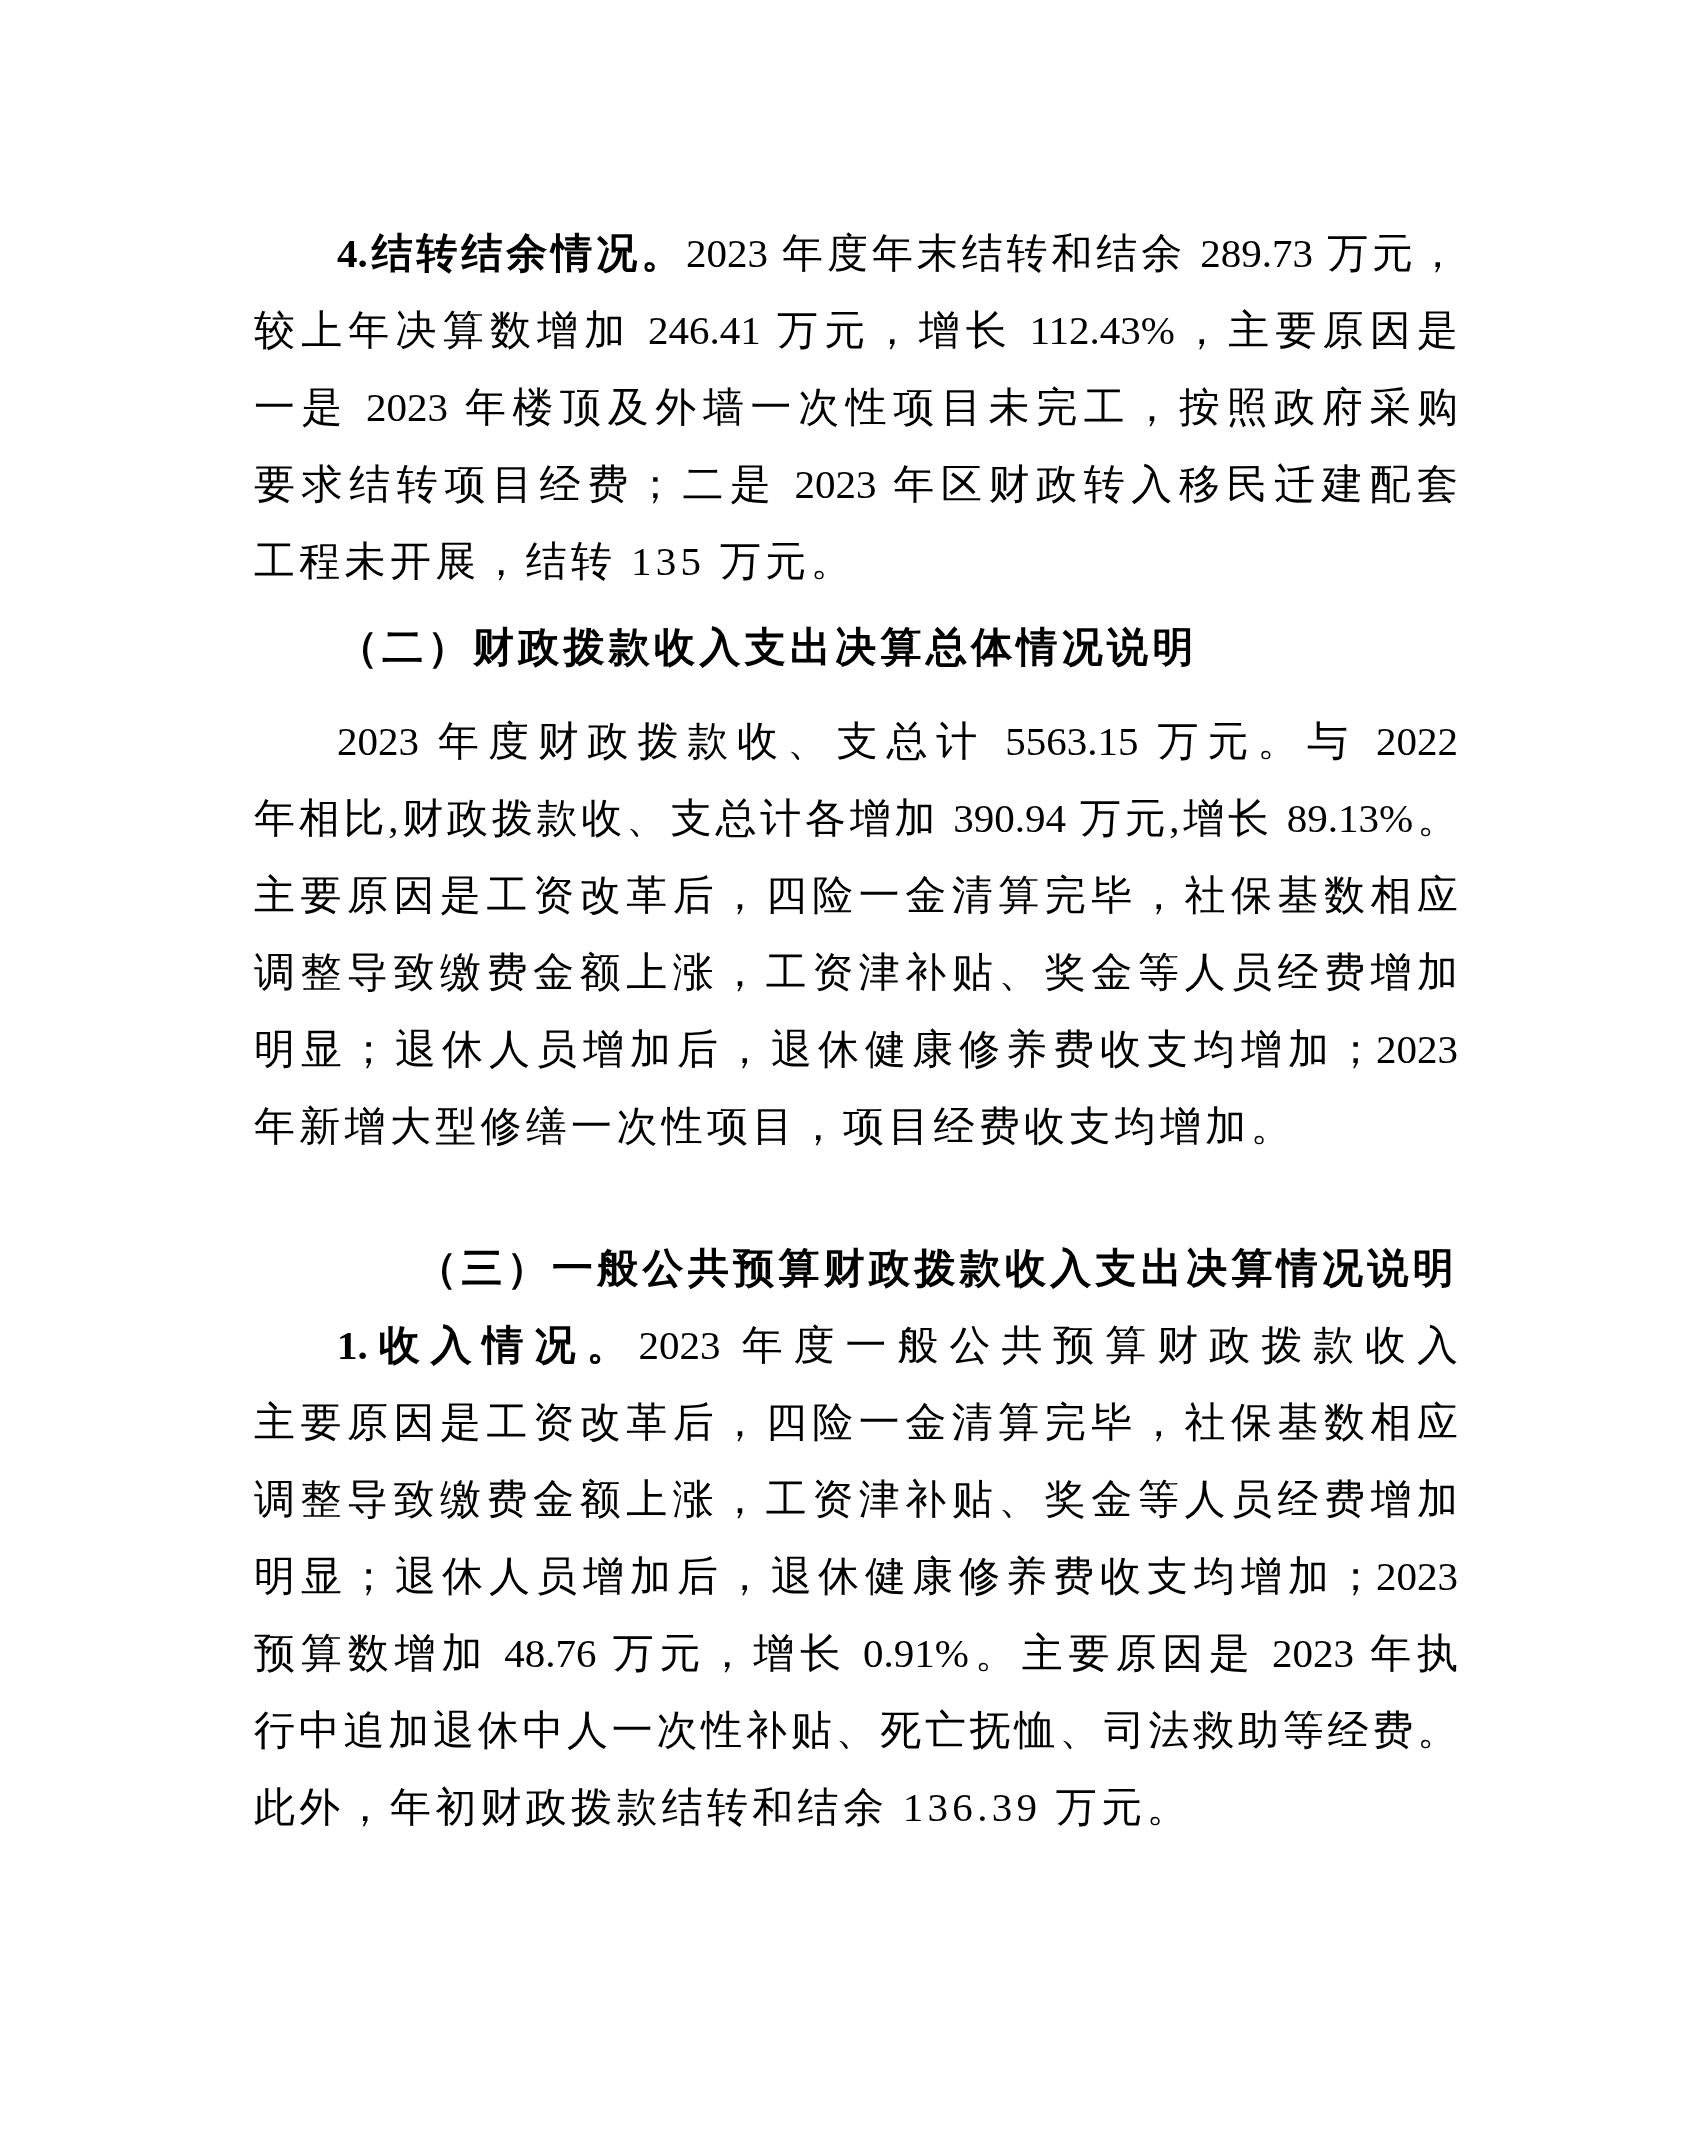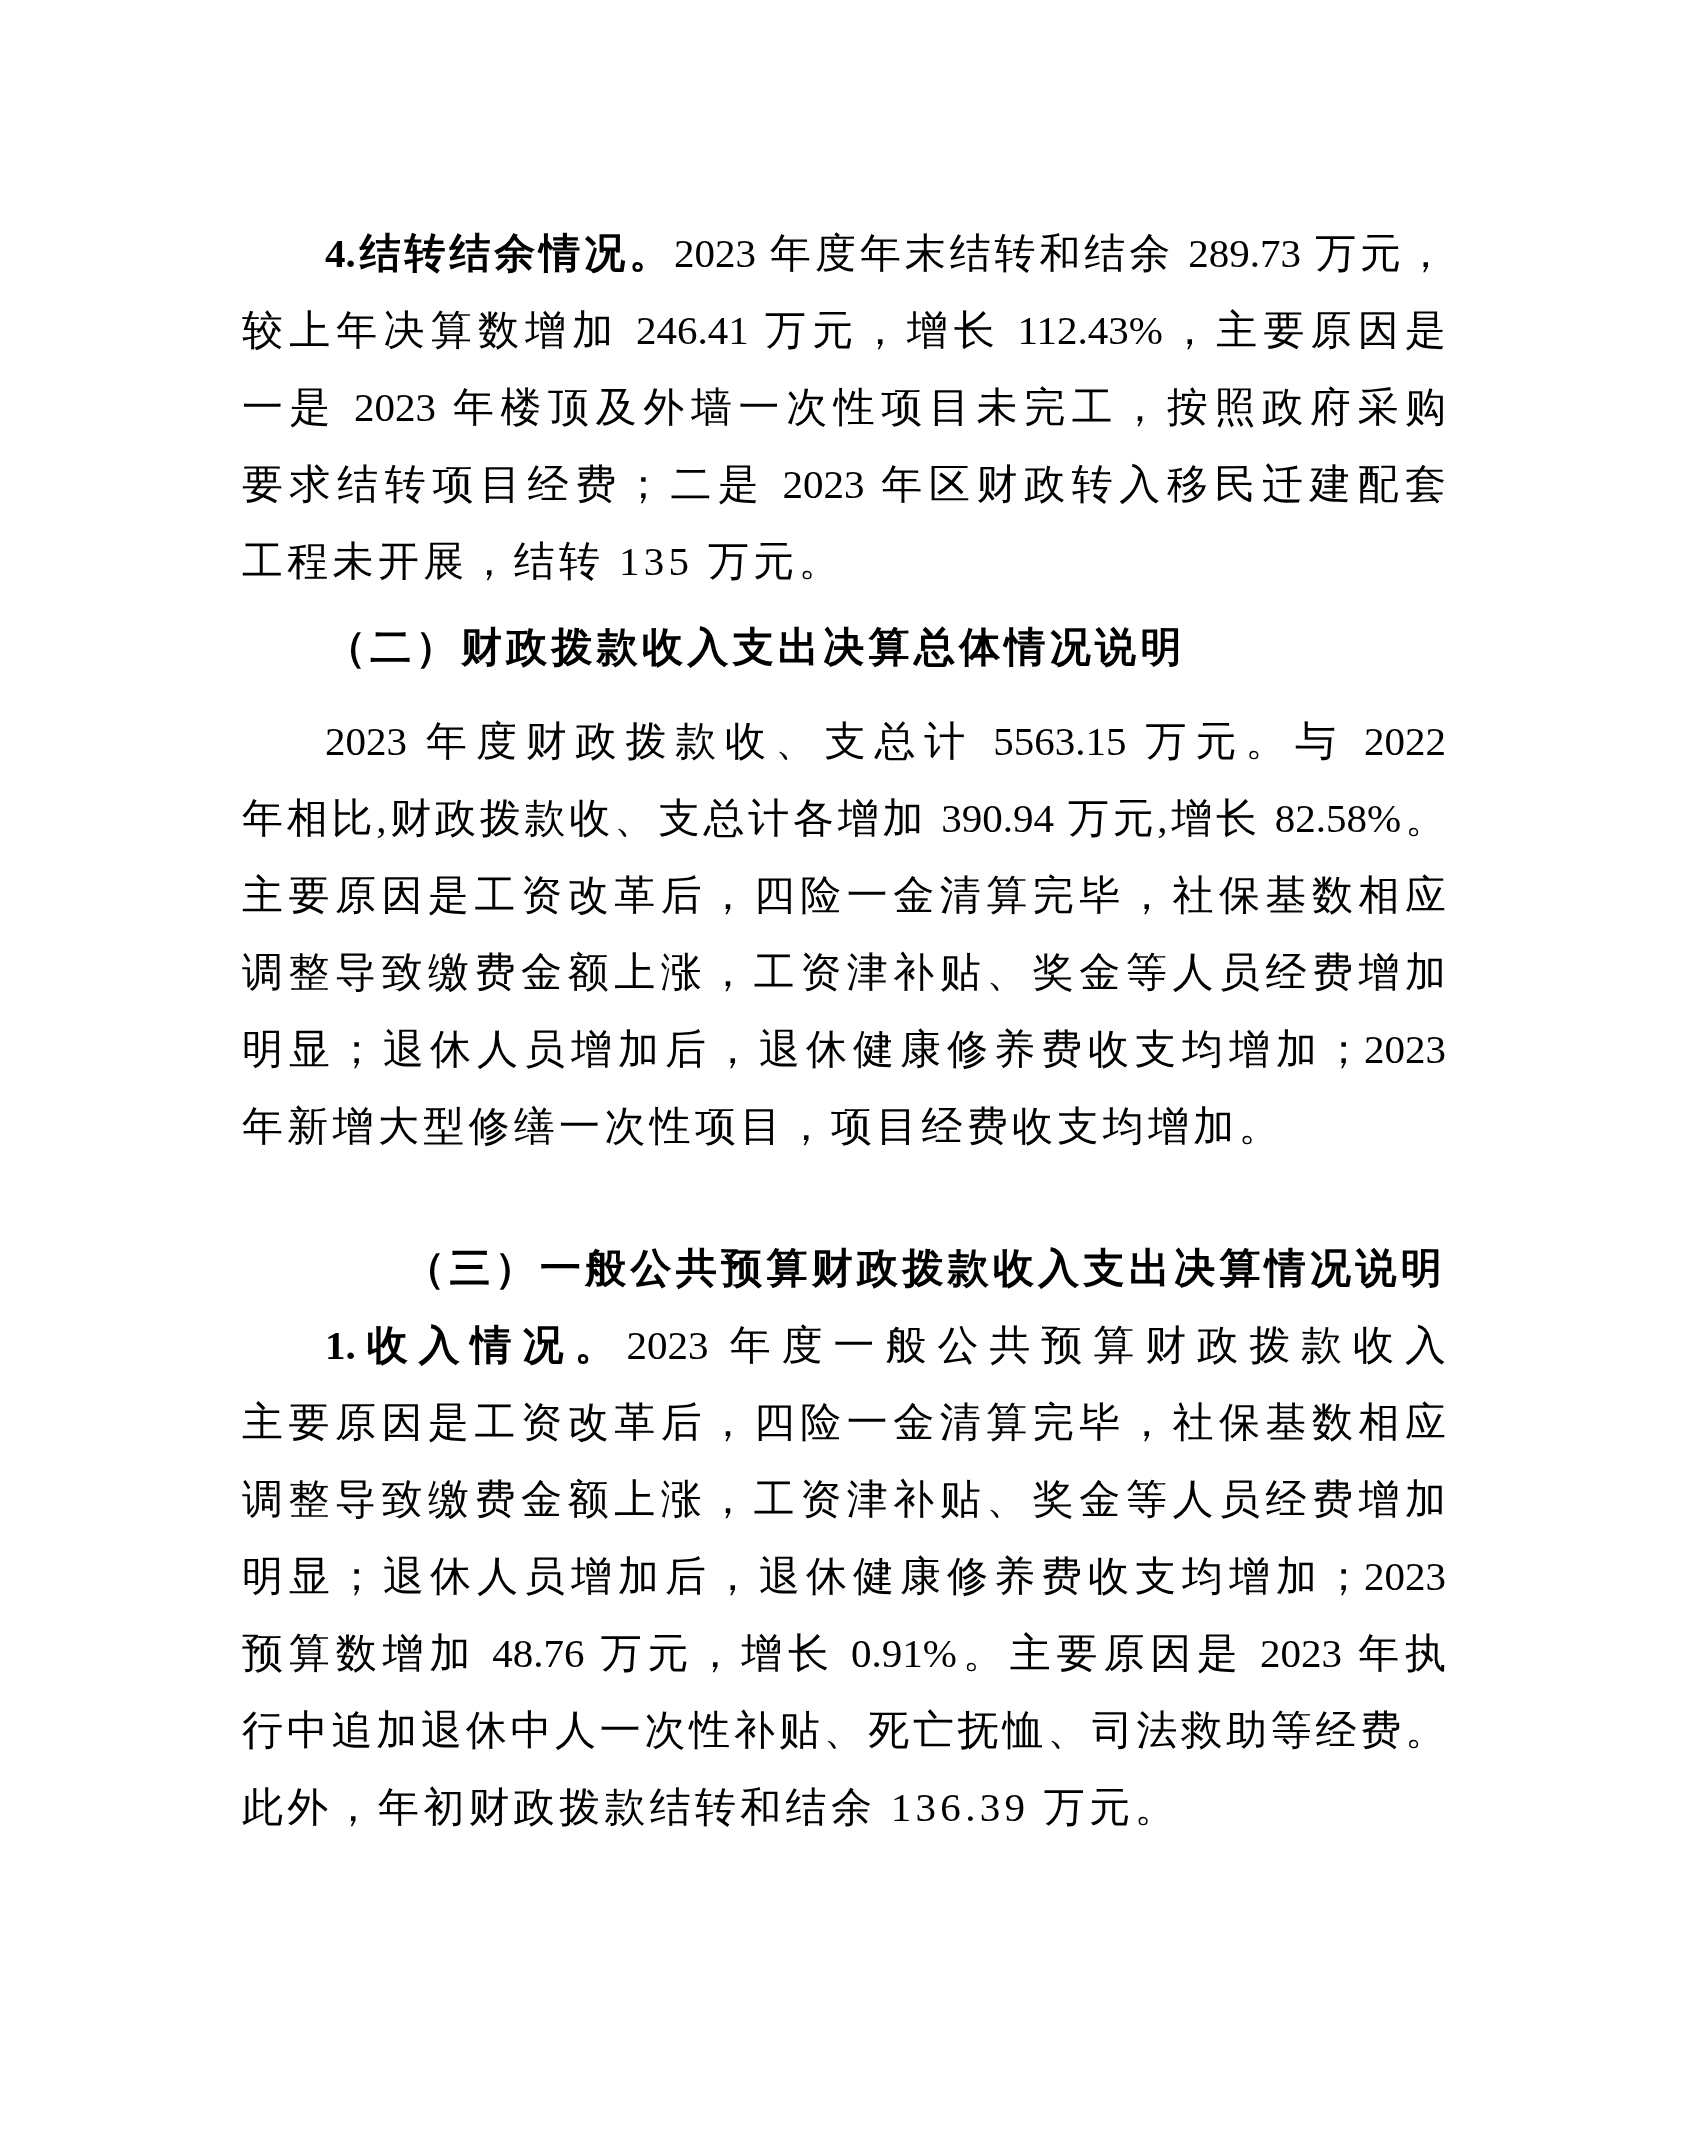--- a/index.html
+++ b/index.html
@@ -11,21 +11,21 @@
     position: relative;
     width: 1709px;
     height: 2414px;
     background: #ffffff;
     color: #000000;
     font-family: "Liberation Serif", "DejaVu Serif", serif;
     overflow: hidden;
   }
   .doc-content {
     position: absolute;
-    left: 242px;
+    left: 254px;
     top: 215px;
     width: 1204px;
   }
   .line {
     font-size: 41px;
     line-height: 77px;
     height: 77px;
     letter-spacing: 4.3px;
     white-space: nowrap;
     overflow: visible;
@@ -50,21 +50,21 @@
 
 <div class="page">
   <div class="doc-content">
       <div class="line justify indent"><span class="b">4.结转结余情况。</span><span>2023 年度年末结转和结余 289.73 万元，</span></div>
       <div class="line justify"><span>较上年决算数增加 246.41 万元，增长 112.43%，主要原因是</span></div>
       <div class="line justify"><span>一是 2023 年楼顶及外墙一次性项目未完工，按照政府采购</span></div>
       <div class="line justify"><span>要求结转项目经费；二是 2023 年区财政转入移民迁建配套</span></div>
       <div class="line"><span>工程未开展，结转 135 万元。</span></div>
       <div class="line indent" style="margin-top: 8.6px; margin-bottom: 17px;"><span class="b">（二）财政拨款收入支出决算总体情况说明</span></div>
       <div class="line justify indent"><span>2023 年度财政拨款收、支总计 5563.15 万元。与 2022</span></div>
-      <div class="line justify"><span>年相比,财政拨款收、支总计各增加 390.94 万元,增长 82.58%。</span></div>
+      <div class="line justify"><span>年相比,财政拨款收、支总计各增加 390.94 万元,增长 89.13%。</span></div>
       <div class="line justify"><span>主要原因是工资改革后，四险一金清算完毕，社保基数相应</span></div>
       <div class="line justify"><span>调整导致缴费金额上涨，工资津补贴、奖金等人员经费增加</span></div>
       <div class="line justify"><span>明显；退休人员增加后，退休健康修养费收支均增加；2023</span></div>
       <div class="line"><span>年新增大型修缮一次性项目，项目经费收支均增加。</span></div>
       <div class="line indent" style="margin-top: 65px; text-align: right;"><span class="b">（三）一般公共预算财政拨款收入支出决算情况说明</span></div>
       <div class="line justify indent"><span class="b">1.收入情况。</span><span>2023 年度一般公共预算财政拨款收入</span></div>
       <div class="line justify"><span>主要原因是工资改革后，四险一金清算完毕，社保基数相应</span></div>
       <div class="line justify"><span>调整导致缴费金额上涨，工资津补贴、奖金等人员经费增加</span></div>
       <div class="line justify"><span>明显；退休人员增加后，退休健康修养费收支均增加；2023</span></div>
       <div class="line justify"><span>预算数增加 48.76 万元，增长 0.91%。主要原因是 2023 年执</span></div>

